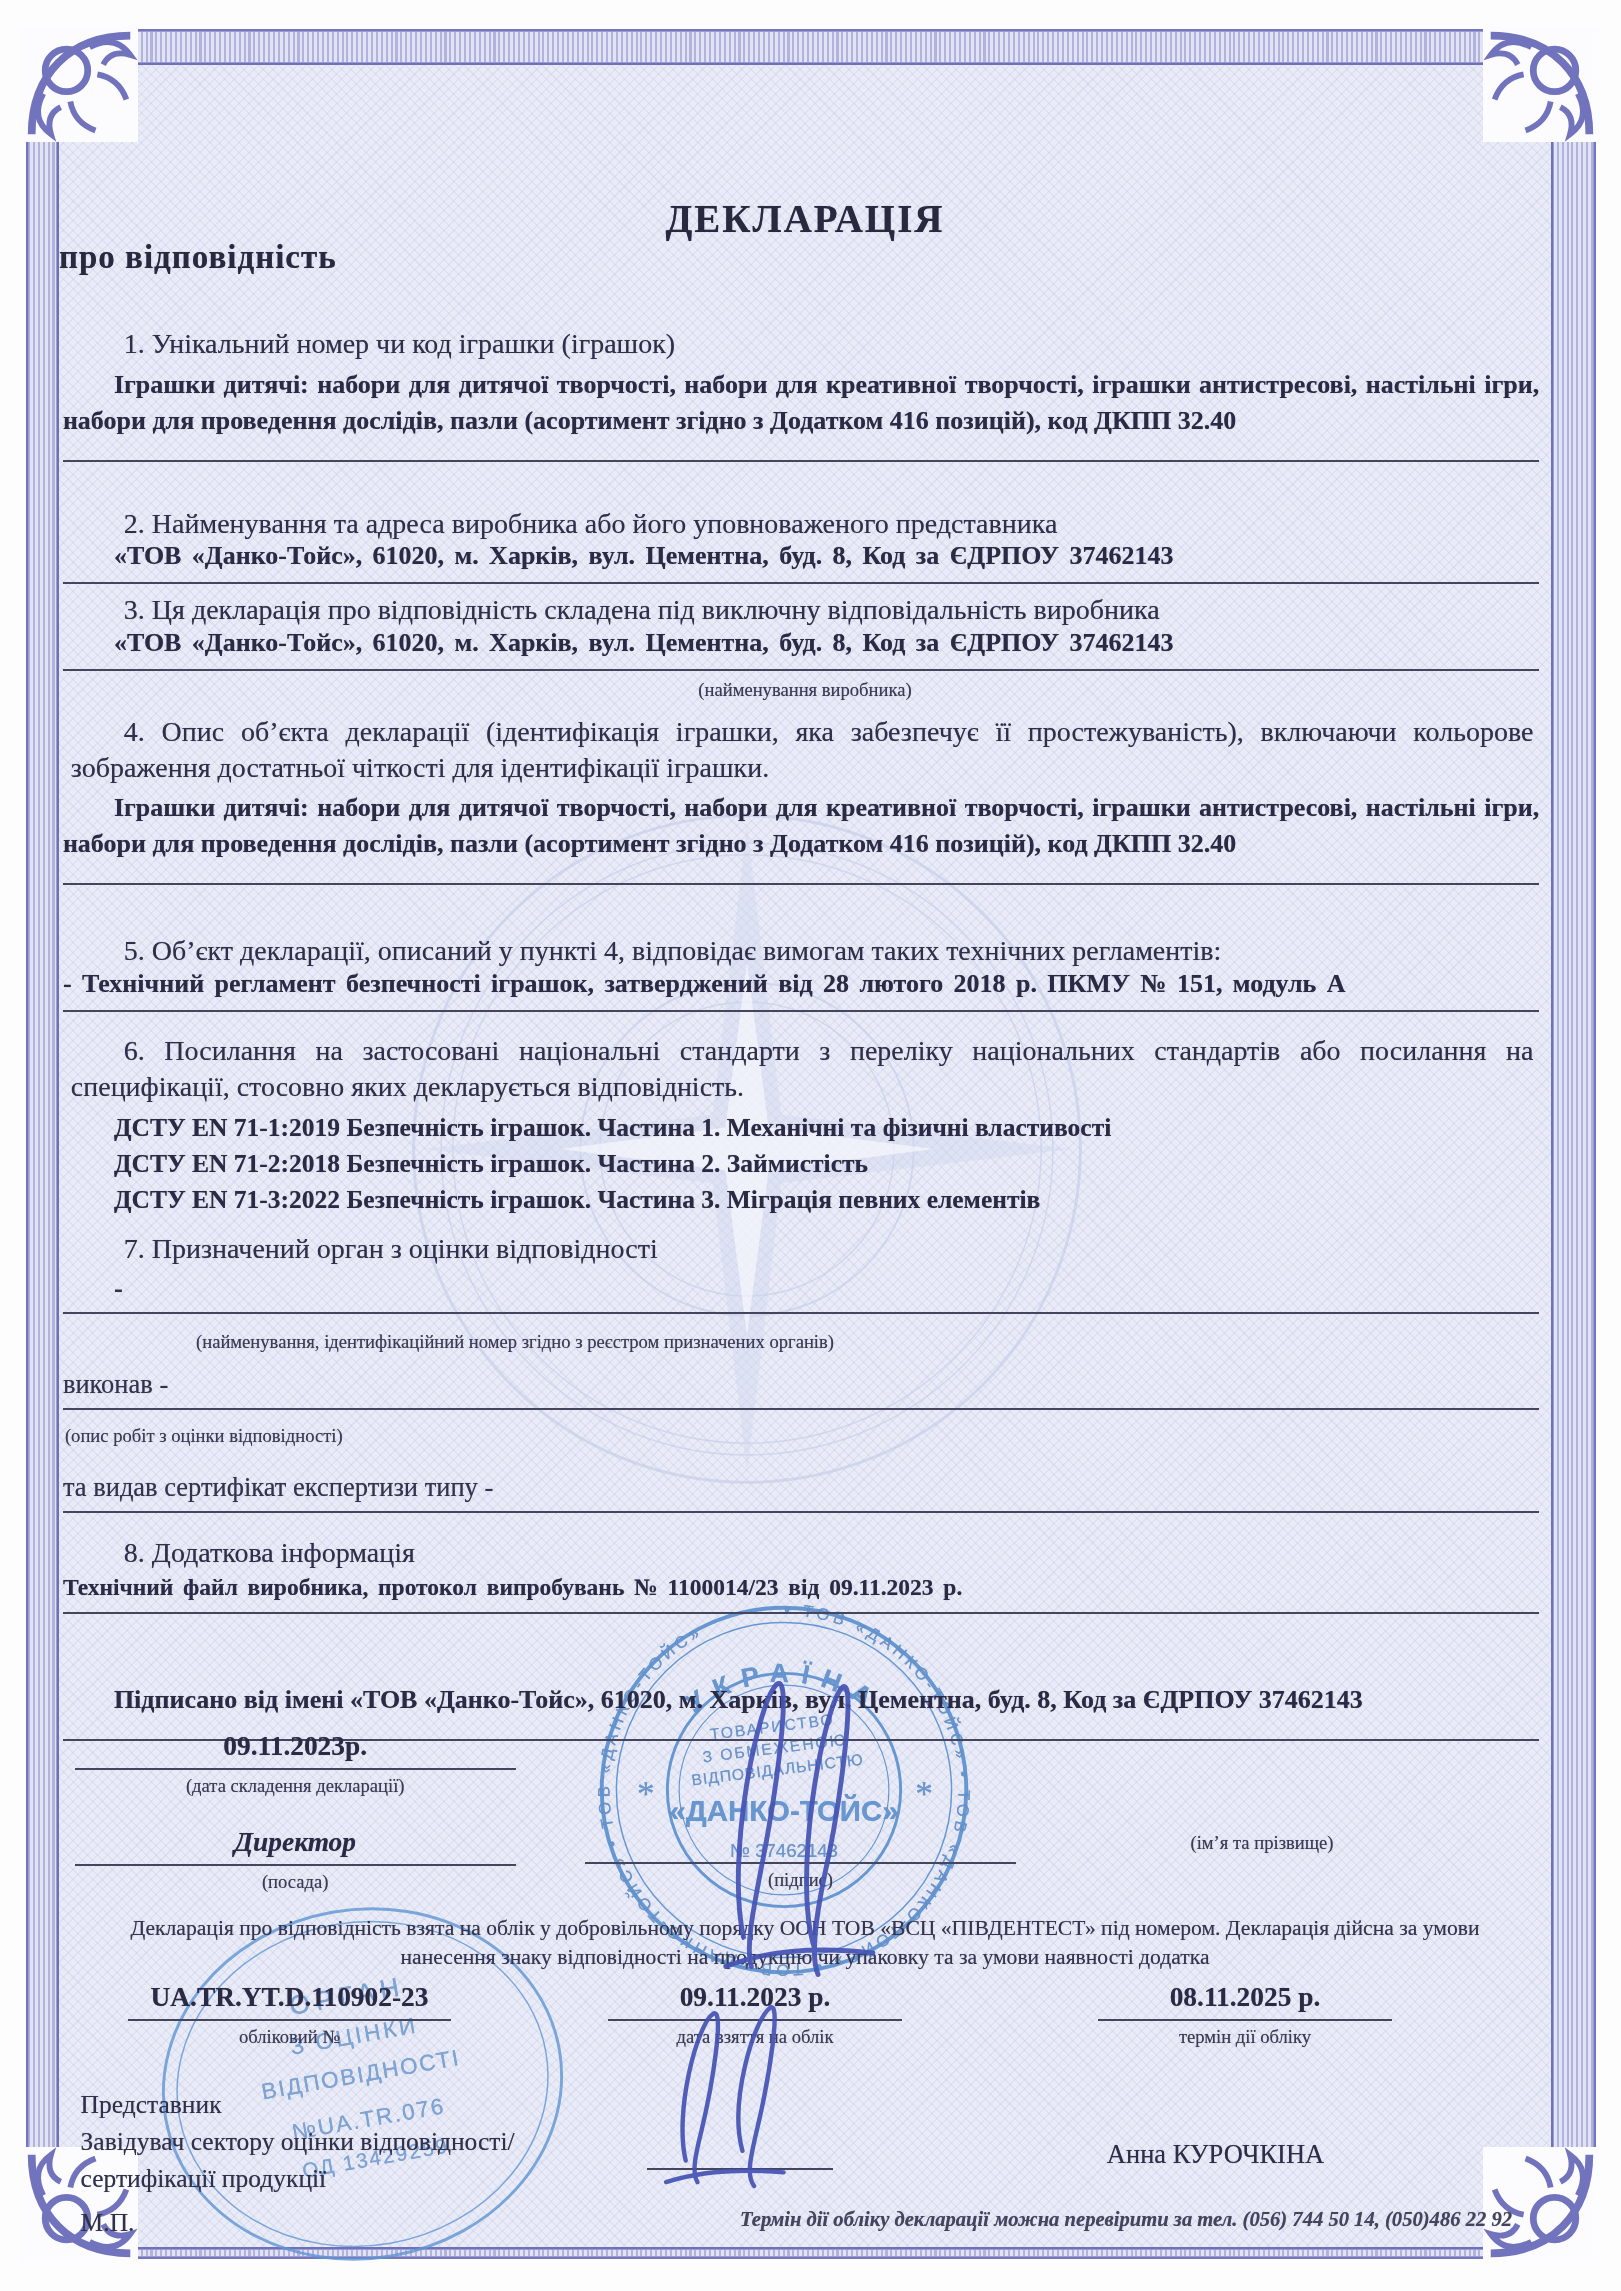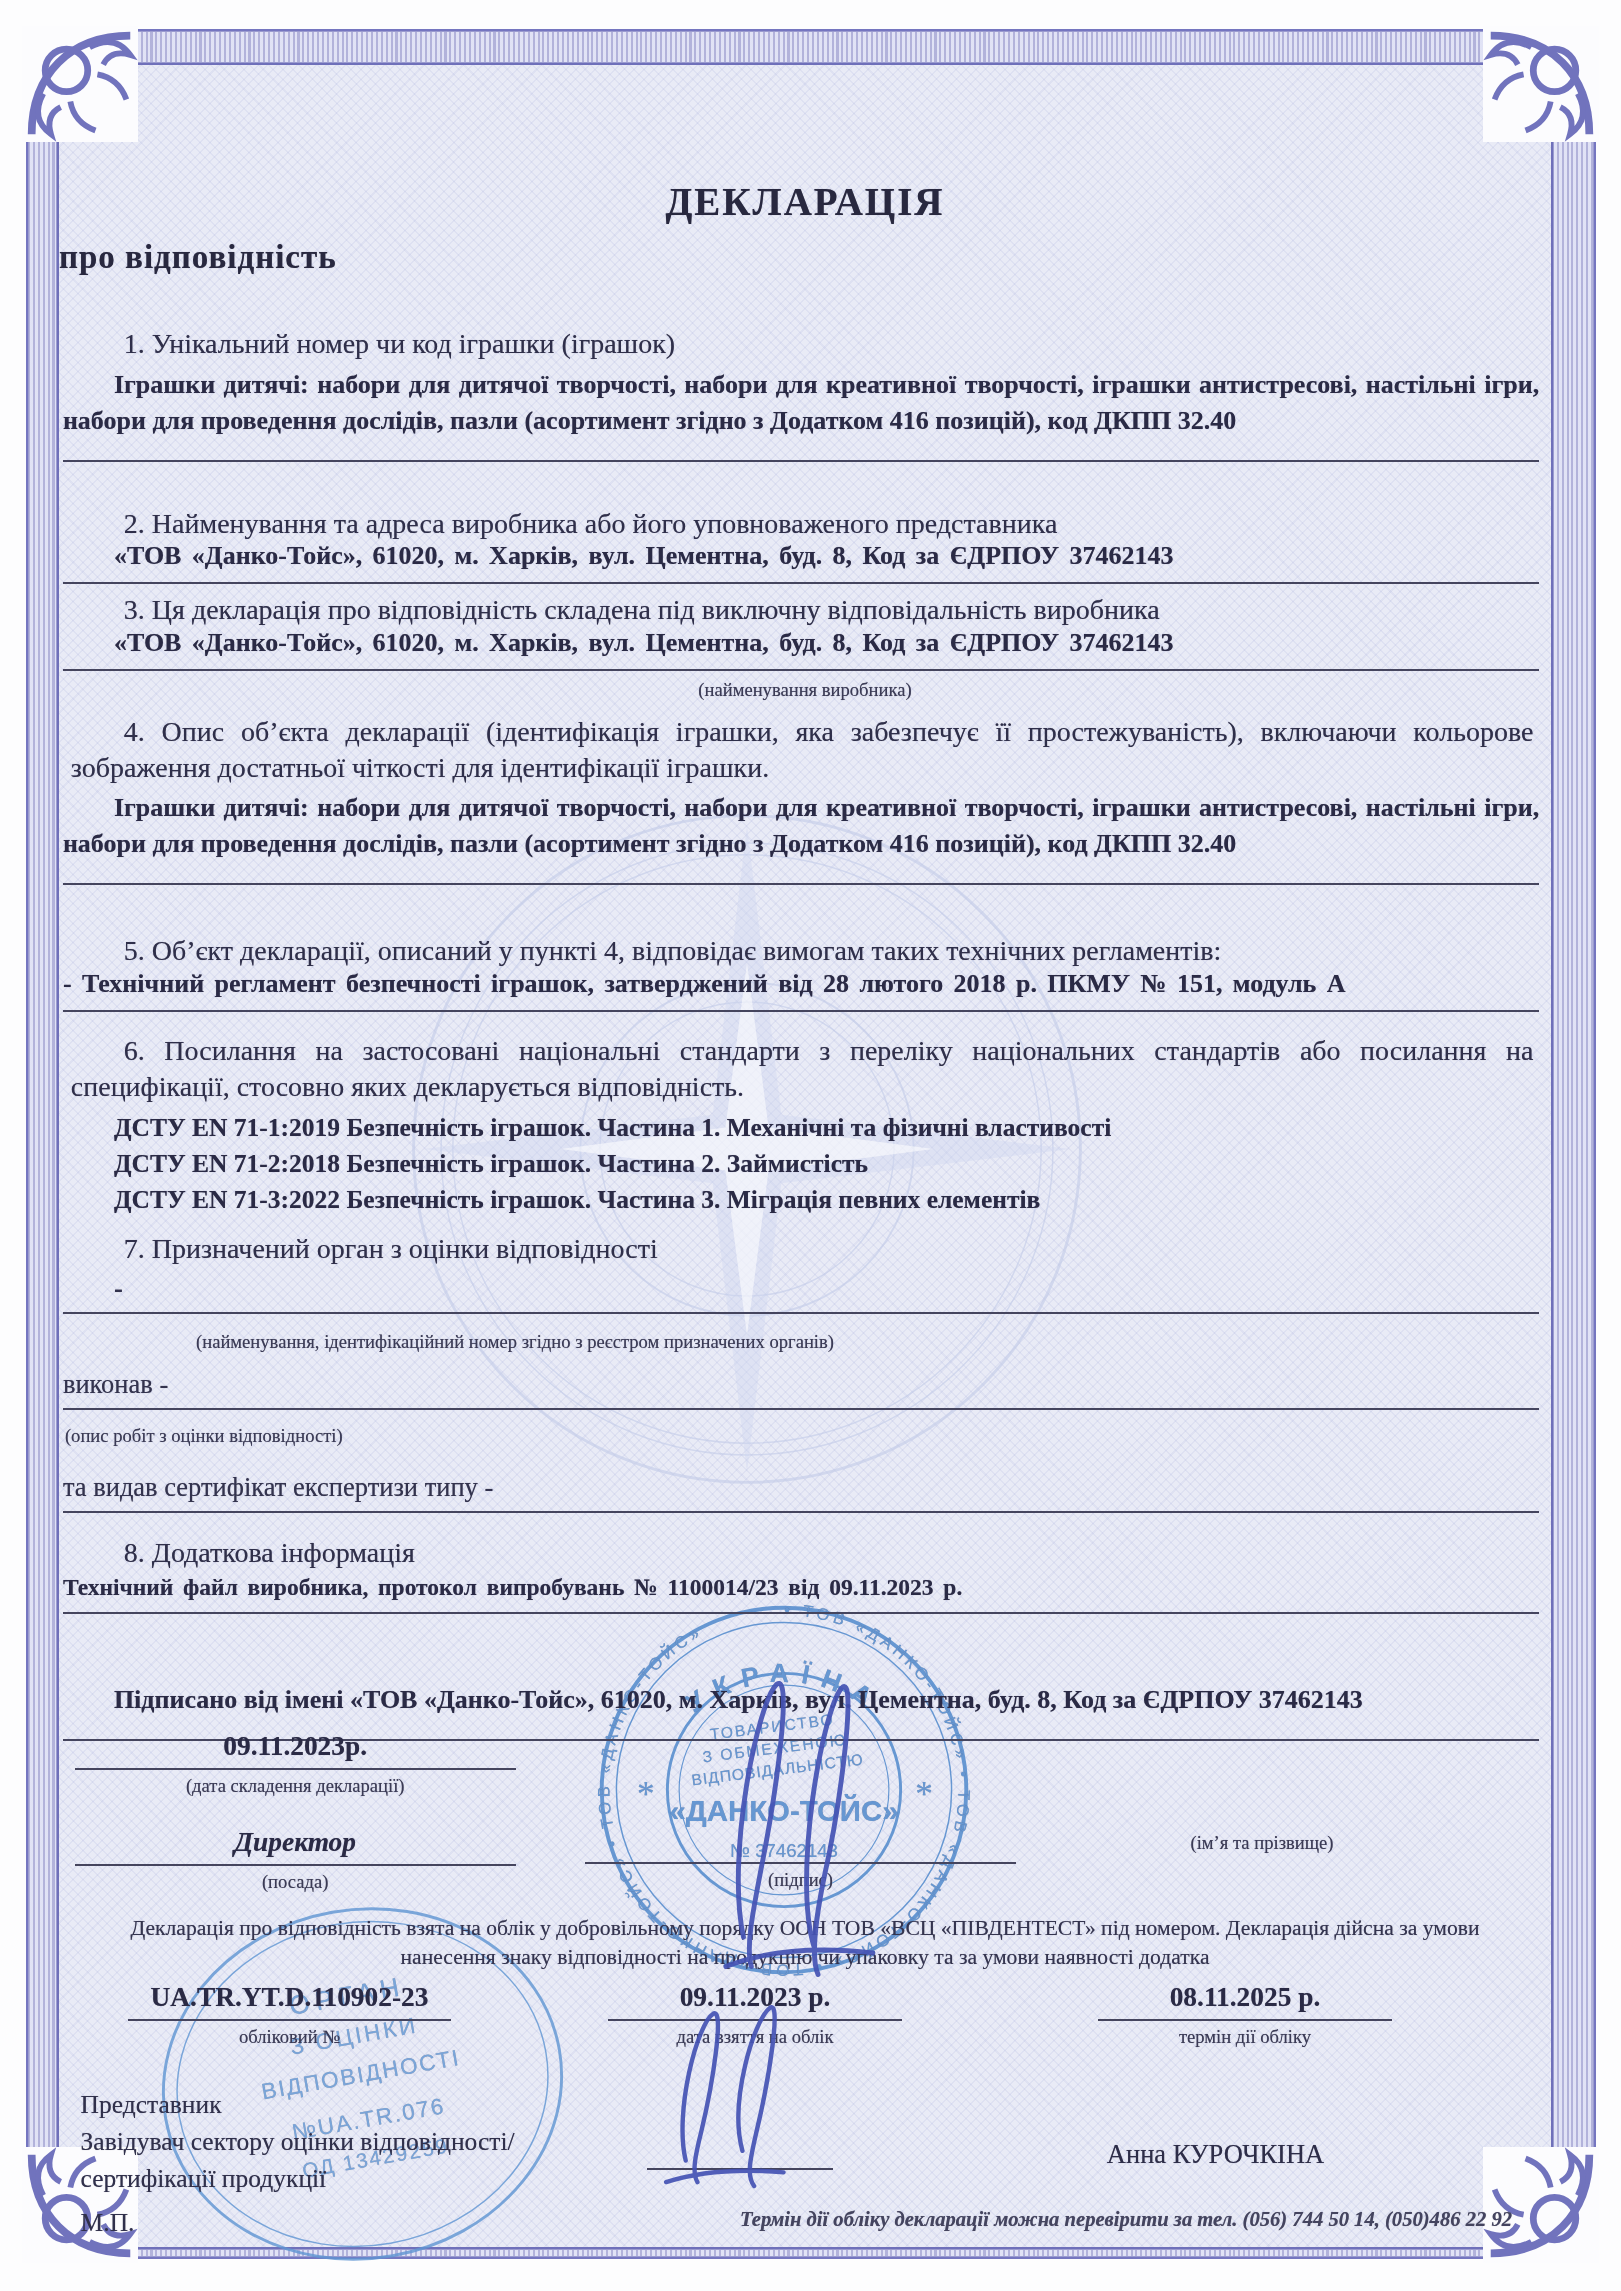--- a/index.html
+++ b/index.html
@@ -122,21 +122,21 @@
         <circle cx="360" cy="360" r="340" stroke-width="3"></circle>
         <circle cx="360" cy="360" r="312" stroke-width="1.5"></circle>
         <circle cx="360" cy="360" r="300" stroke-width="1.5"></circle>
         <circle cx="360" cy="360" r="170" stroke-width="2"></circle>
         <circle cx="360" cy="360" r="150" stroke-width="1.5"></circle>
       </g>
       <path d="M360 30 L395 325 L690 360 L395 395 L360 690 L325 395 L30 360 L325 325 Z" fill="rgba(206,214,238,.38)"></path>
       <path d="M360 170 L382 338 L550 360 L382 382 L360 550 L338 382 L170 360 L338 338 Z" fill="rgba(255,255,255,.55)"></path>
     </svg>
 
-    <div class="title1" style="top:114px;">ДЕКЛАРАЦІЯ</div>
+    <div class="title1" style="top:131px;">ДЕКЛАРАЦІЯ</div>
     <div class="title2" style="top:174px;">про відповідність</div>
 
     <div class="h" style="top:263px;">1. Унікальний номер чи код іграшки (іграшок)</div>
     <div class="bodyb" style="top:302px;">Іграшки дитячі: набори для дитячої творчості, набори для креативної творчості, іграшки антистресові, настільні ігри, набори для проведення дослідів, пазли (асортимент згідно з Додатком 416 позицій), код ДКПП 32.40</div>
 
     <div class="h" style="top:443px;">2. Найменування та адреса виробника або його уповноваженого представника</div>
     <div class="dval" style="top:476px;">«ТОВ «Данко-Тойс», 61020,  м. Харків, вул. Цементна,  буд. 8,  Код за ЄДРПОУ 37462143</div>
 
     <div class="h" style="top:529px;">3. Ця декларація про відповідність складена під виключну відповідальність виробника</div>
     <div class="dval" style="top:563px;">«ТОВ «Данко-Тойс», 61020,  м. Харків, вул. Цементна,  буд. 8,  Код за ЄДРПОУ 37462143</div>

